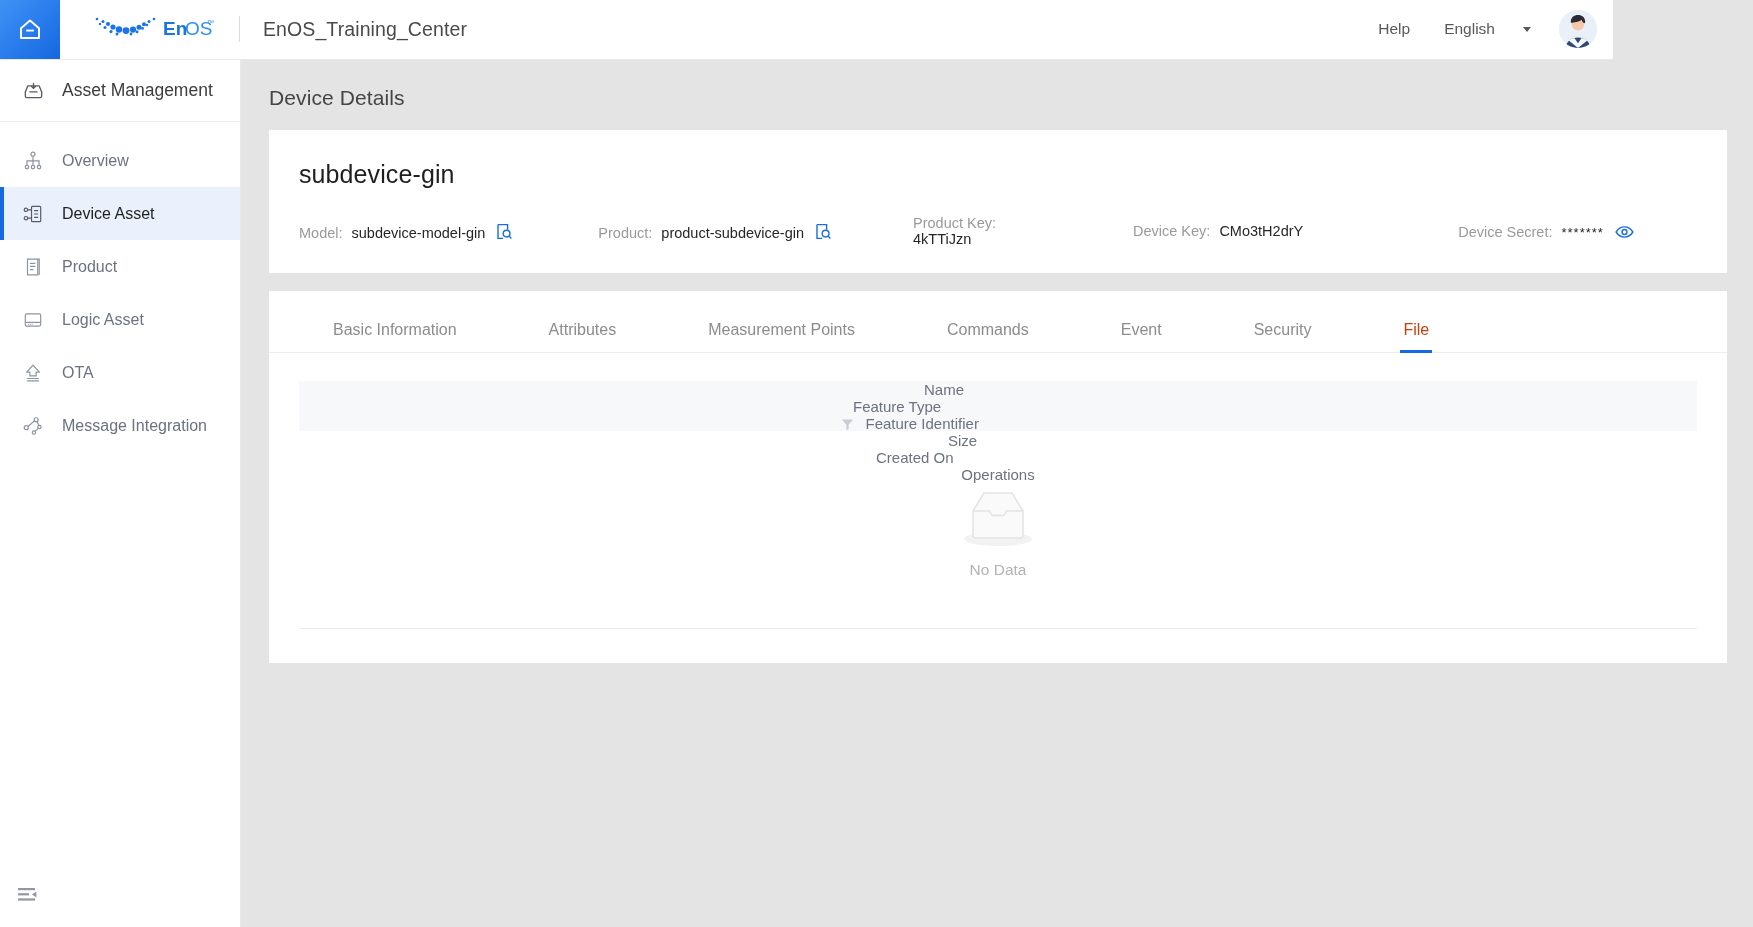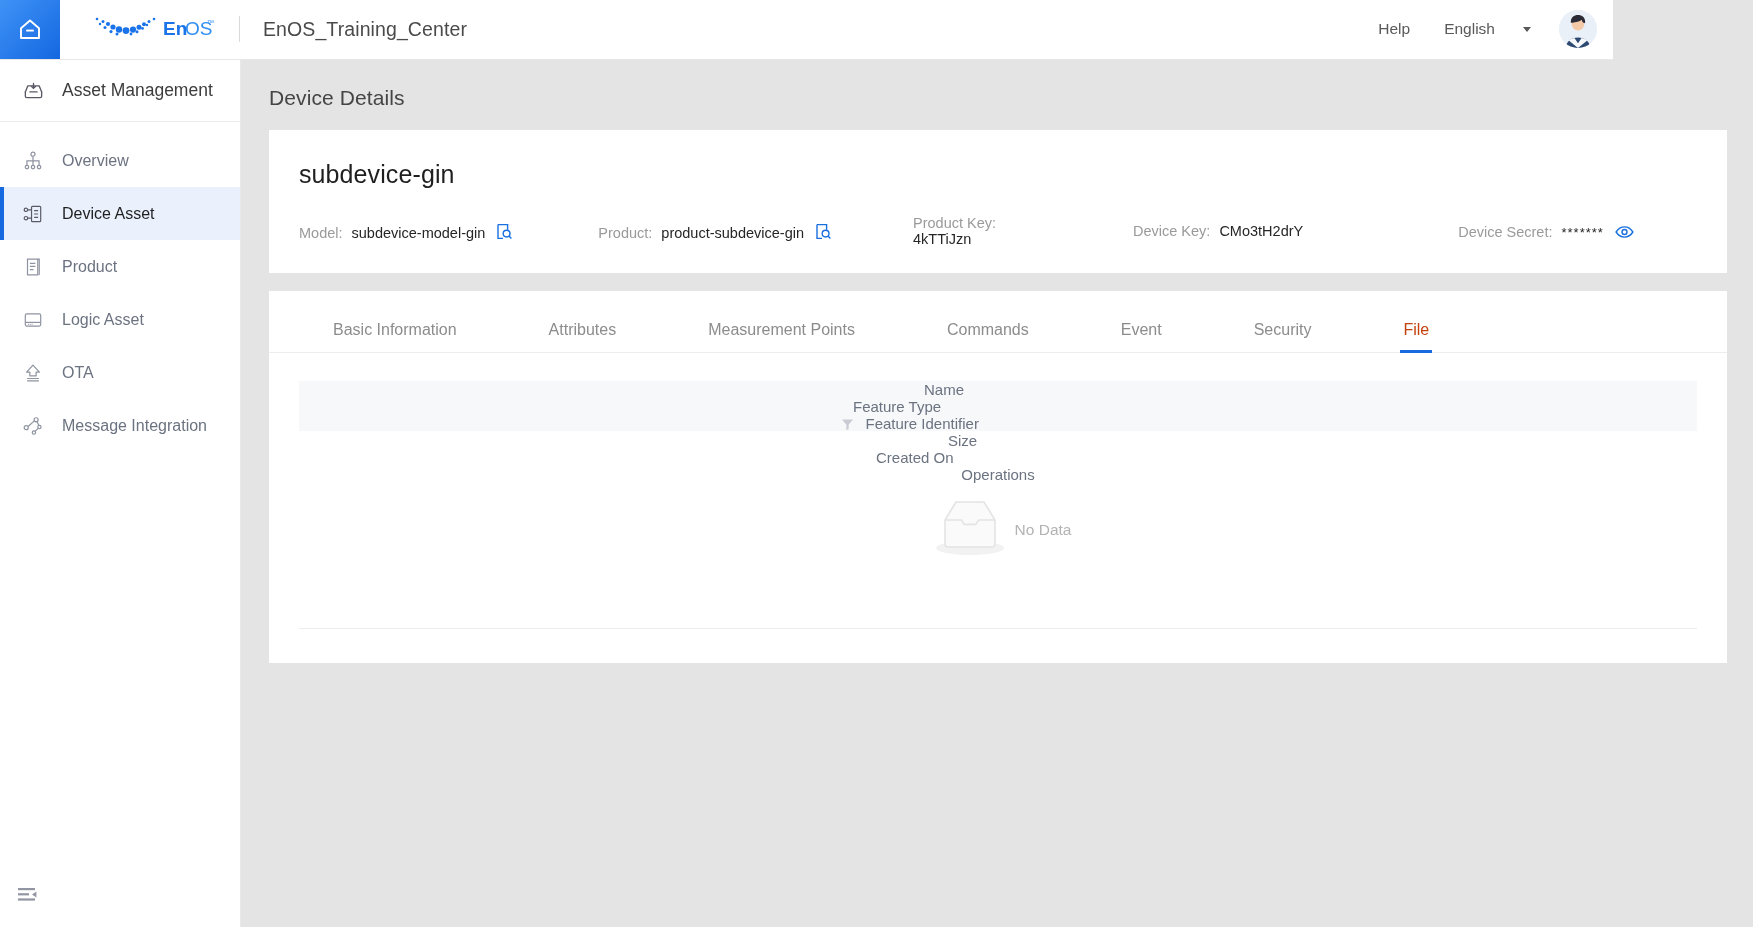--- a/index.html
+++ b/index.html
@@ -220,21 +220,21 @@
   .th.c-created{ width: 244px; }
   .th.c-ops    { flex: 1; }
   .filter-ico {
     margin-right: 12px; cursor: pointer;
     display: inline-flex; position: relative; top: 1px;
   }
 
   .tbody {
     border-bottom: 1px solid #ededed;
     height: 198px;
-    display: flex; 
+    display: flex; flex-direction: column;
     align-items: center; justify-content: center;
   }
   .empty-ico { margin-bottom: 4px; }
   .empty-txt { font-size: 15.5px; color: #b3b3b3; }
 </style>
 </head>
 <body>
 
 <div class="topbar">
 

